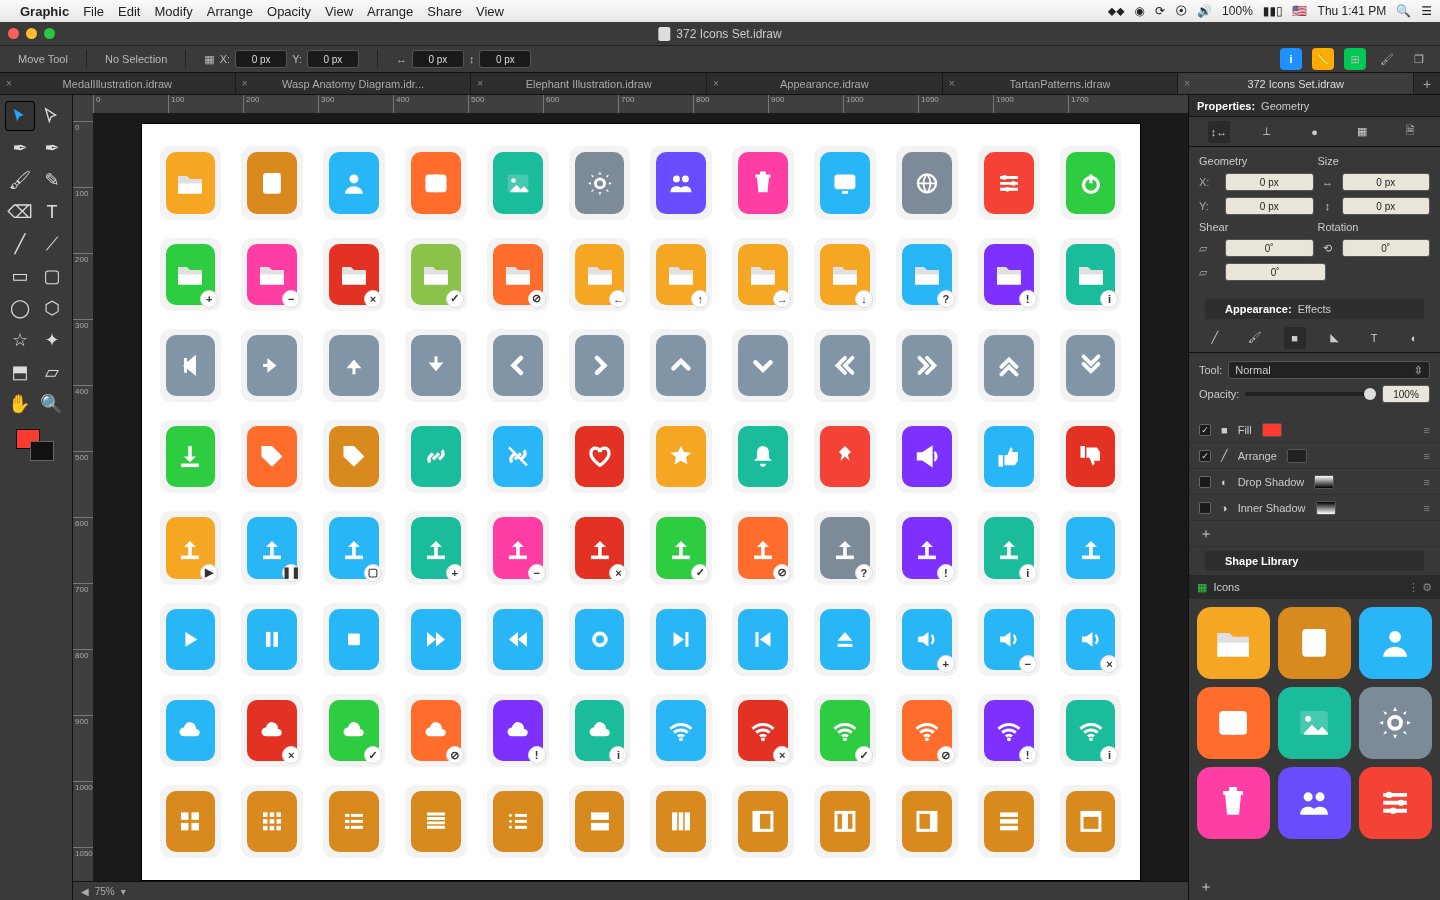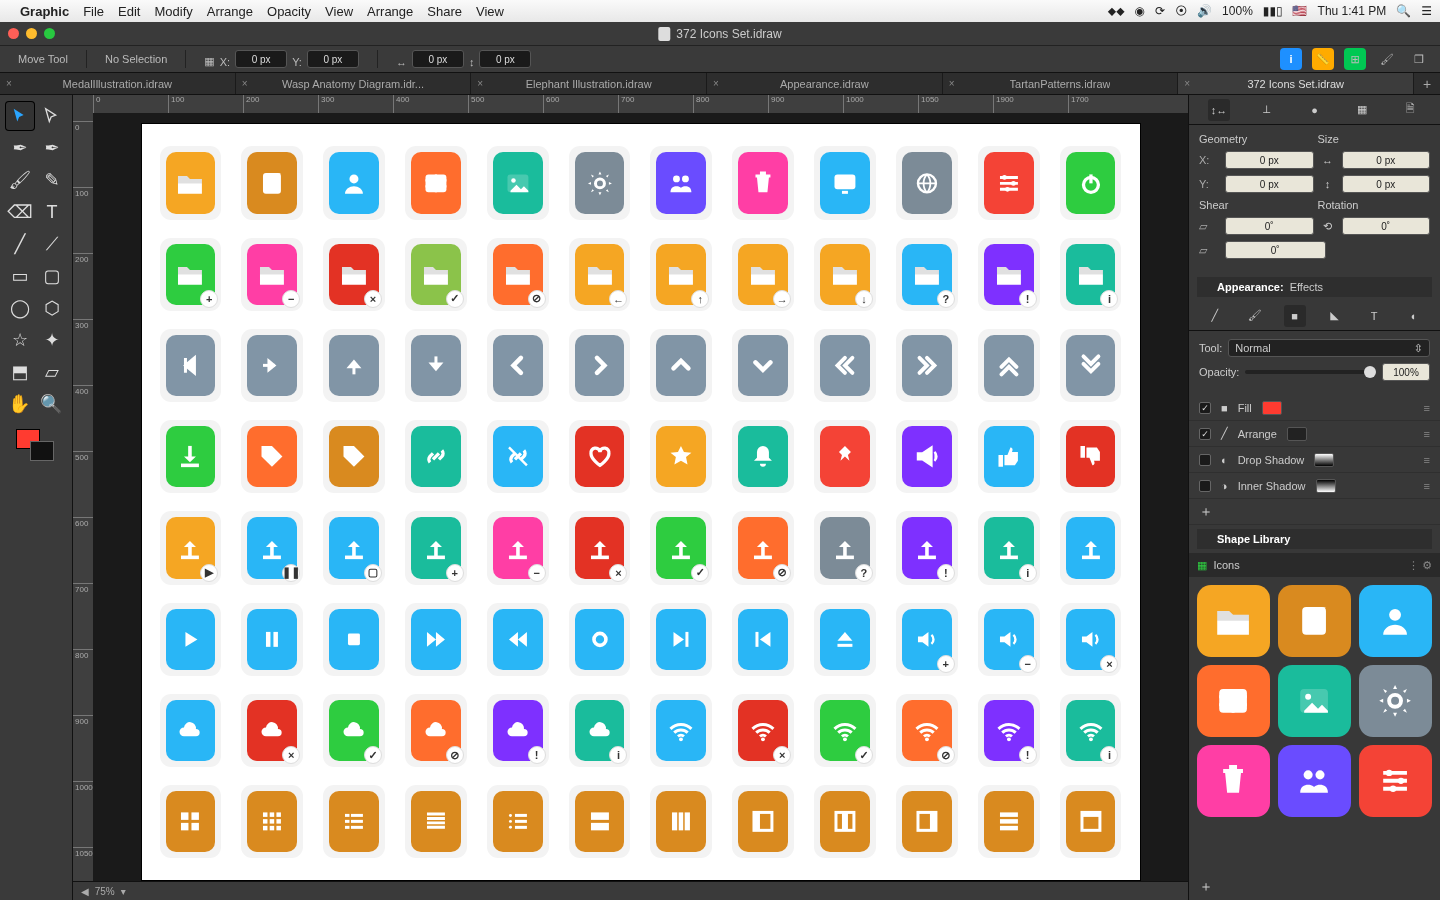--- a/index.html
+++ b/index.html
@@ -9,21 +9,21 @@
 .menubar .app { font-weight:600; margin-right:14px; }
 .menubar .m { margin-right:14px; cursor:default; }
 .menubar .spacer { flex:1; }
 .menubar .ri { margin-left:10px; font-size:12px; display:flex; align-items:center; }
 .titlebar { height:23px; background:#3a3a3a; display:flex; align-items:center; padding:0 8px; color:#ccc; font-size:12px; position:relative; }
 .tl { display:flex; gap:7px; }
 .dot{width:11px;height:11px;border-radius:50%}.dr{background:#ff5f57}.dy{background:#febc2e}.dg{background:#28c840}
 .titlebar .tt{position:absolute;left:50%;transform:translateX(-50%);display:flex;align-items:center;gap:6px}
 .titlebar .di{width:12px;height:14px;background:#ddd;border-radius:2px}
 .optbar{height:28px;background:#3a3a3a;border-top:1px solid #222;border-bottom:1px solid #111;display:flex;align-items:center;color:#bbb;font-size:11px;padding:0 10px;gap:10px}
-.optbar .sec{display:flex;align-items:flex-end;gap:5px;padding:0 8px}
+.optbar .sec{display:flex;align-items:center;gap:5px;padding:0 8px}
 .optbar .sep{width:1px;height:18px;background:#222}
 .optbar .num{width:52px;height:18px;background:#1a1a1a;border:1px solid #555;border-radius:3px;display:inline-flex;align-items:center;justify-content:center;color:#ddd;font-size:10px}
 .optbar .spacer2{flex:1}
 .optbar .ric{width:22px;height:22px;border-radius:4px;display:flex;align-items:center;justify-content:center}
 .ob-info{background:#1e90ff;color:#fff;font-weight:700}
 .ob-ruler{background:#ffab00}
 .ob-grid{background:#00c853}
 .ob-paint{color:#bbb}
 .ob-layers{color:#bbb}
 .tabbar{height:22px;background:#2d2d2d;display:flex;border-bottom:1px solid #111;font-size:11px;color:#aaa}
@@ -54,21 +54,21 @@
 .inspector{width:252px;background:#383838;border-left:1px solid #111;color:#ccc;font-size:11px;display:flex;flex-direction:column}
 .ihead{height:22px;background:#2e2e2e;display:flex;align-items:center;padding:0 8px;font-size:11px;border-bottom:1px solid #111}
 .ihead b{color:#fff;margin-right:6px}
 .itabs{height:30px;display:flex;align-items:center;justify-content:space-around;border-bottom:1px solid #111;padding:0 6px}
 .itab{width:22px;height:22px;display:flex;align-items:center;justify-content:center;border-radius:3px}
 .itab.on{background:#2a2a2a}
 .isec{padding:8px 10px}
 .irow{display:flex;align-items:center;gap:6px;margin-bottom:6px}
 .ilbl{width:20px;color:#aaa}
 .ifield{flex:1;height:18px;background:#e9e6d9;border:1px solid #555;border-radius:3px;display:flex;align-items:center;justify-content:center;color:#222;font-size:10px;position:relative}
-.ih2{height:20px;background:#2e2e2e;display:flex;align-items:center;padding:0 20px;margin:4px 8px;font-size:11px}
+.ih2{height:20px;background:#2e2e2e;display:flex;align-items:center;padding:0 20px;margin:4px 16px;font-size:11px}
 .ih2 b{color:#fff;margin-right:6px}
 .approw{height:26px;display:flex;align-items:center;padding:0 10px;gap:10px;border-bottom:1px solid #2f2f2f}
 .chk{width:12px;height:12px;background:#1a1a1a;border:1px solid #666;border-radius:2px;display:flex;align-items:center;justify-content:center;font-size:9px;color:#ddd}
 .csw{width:20px;height:14px;border:1px solid #555;border-radius:2px}
 .hm{margin-left:auto;color:#888}
 .slider{flex:1;height:4px;background:#222;border-radius:2px;position:relative}
 .slider .k{position:absolute;right:0;top:-4px;width:12px;height:12px;border-radius:50%;background:#ddd}
 .blend{flex:1;height:18px;background:#222;border:1px solid #555;border-radius:3px;display:flex;align-items:center;padding:0 6px;justify-content:space-between}
 .shapelib{flex:1;display:flex;flex-direction:column;overflow:hidden}
 .librow{height:24px;background:#2a2a2a;display:flex;align-items:center;padding:0 8px;gap:6px}
@@ -1001,20 +1001,24 @@
       </div>
     </div>
     <div class="status">
       <span>◀</span>
         <span>75%</span>
         <span>▾</span>
     </div>
   </div>
 
   <div class="inspector">
+    <div class="ihead">
+        <b>Properties:</b>
+        <span>Geometry</span>
+      </div>
     <div class="itabs">
       <div class="itab on">↕↔</div>
       <div class="itab">⟂</div>
       <div class="itab">●</div>
       <div class="itab">▦</div>
       <div class="itab">🗎</div>
     </div>
     <div class="isec">
       <div class="irow">
           <span style="flex:1">Geometry</span>

